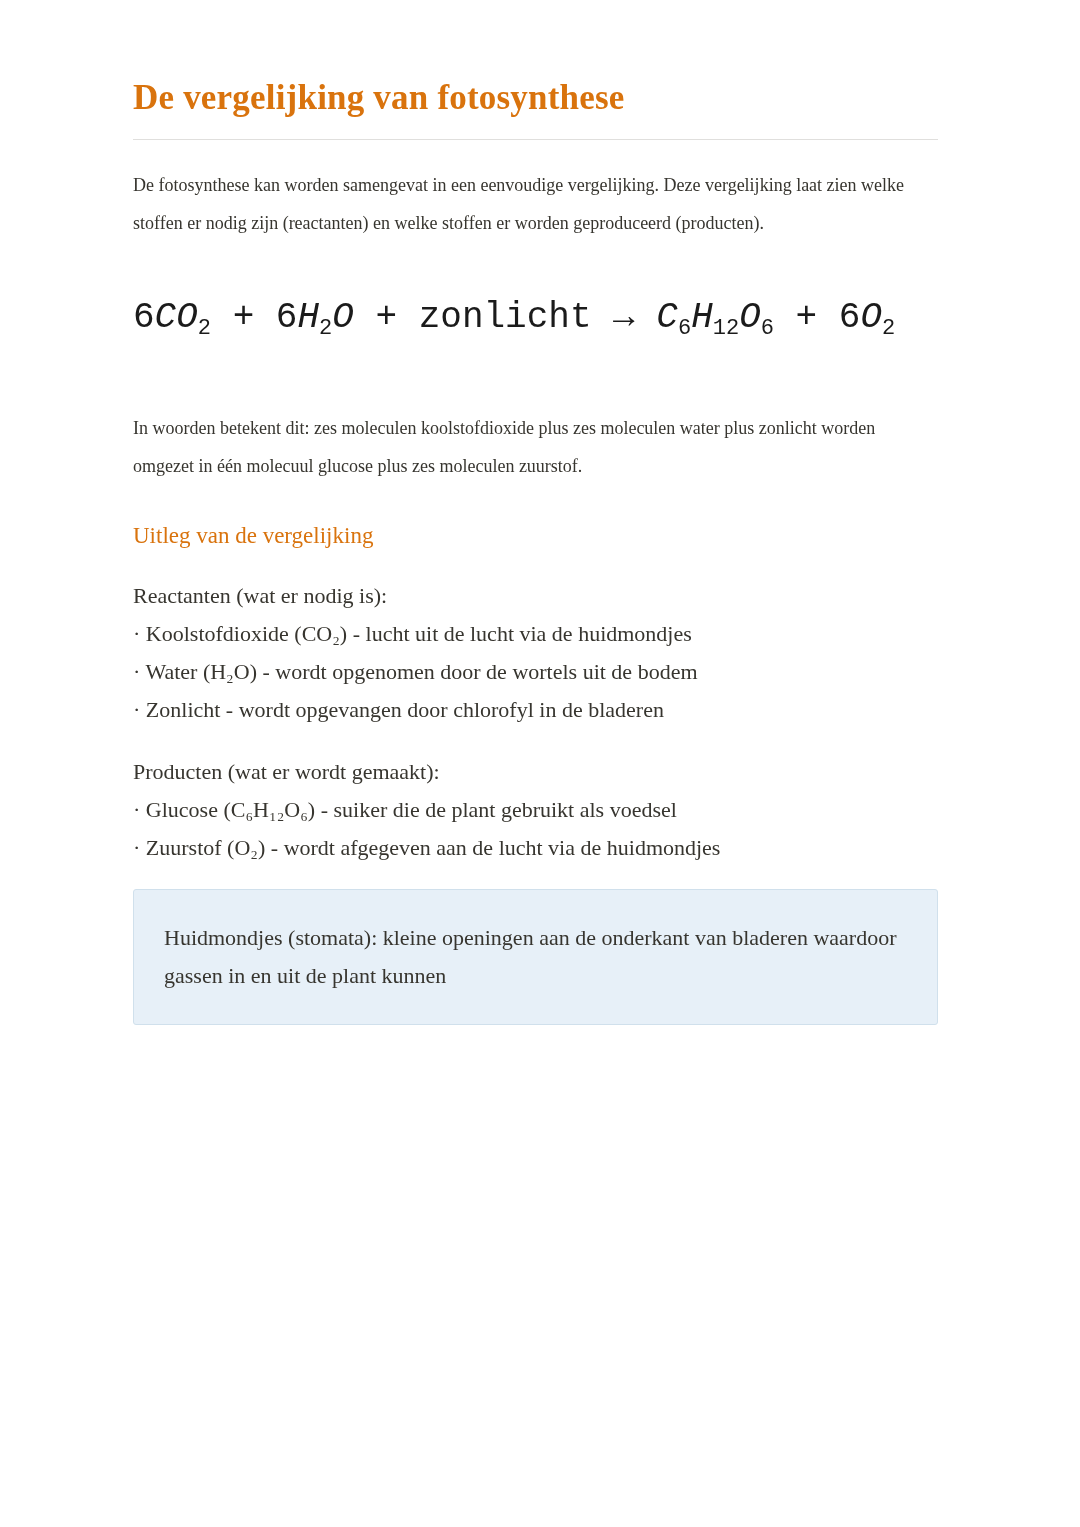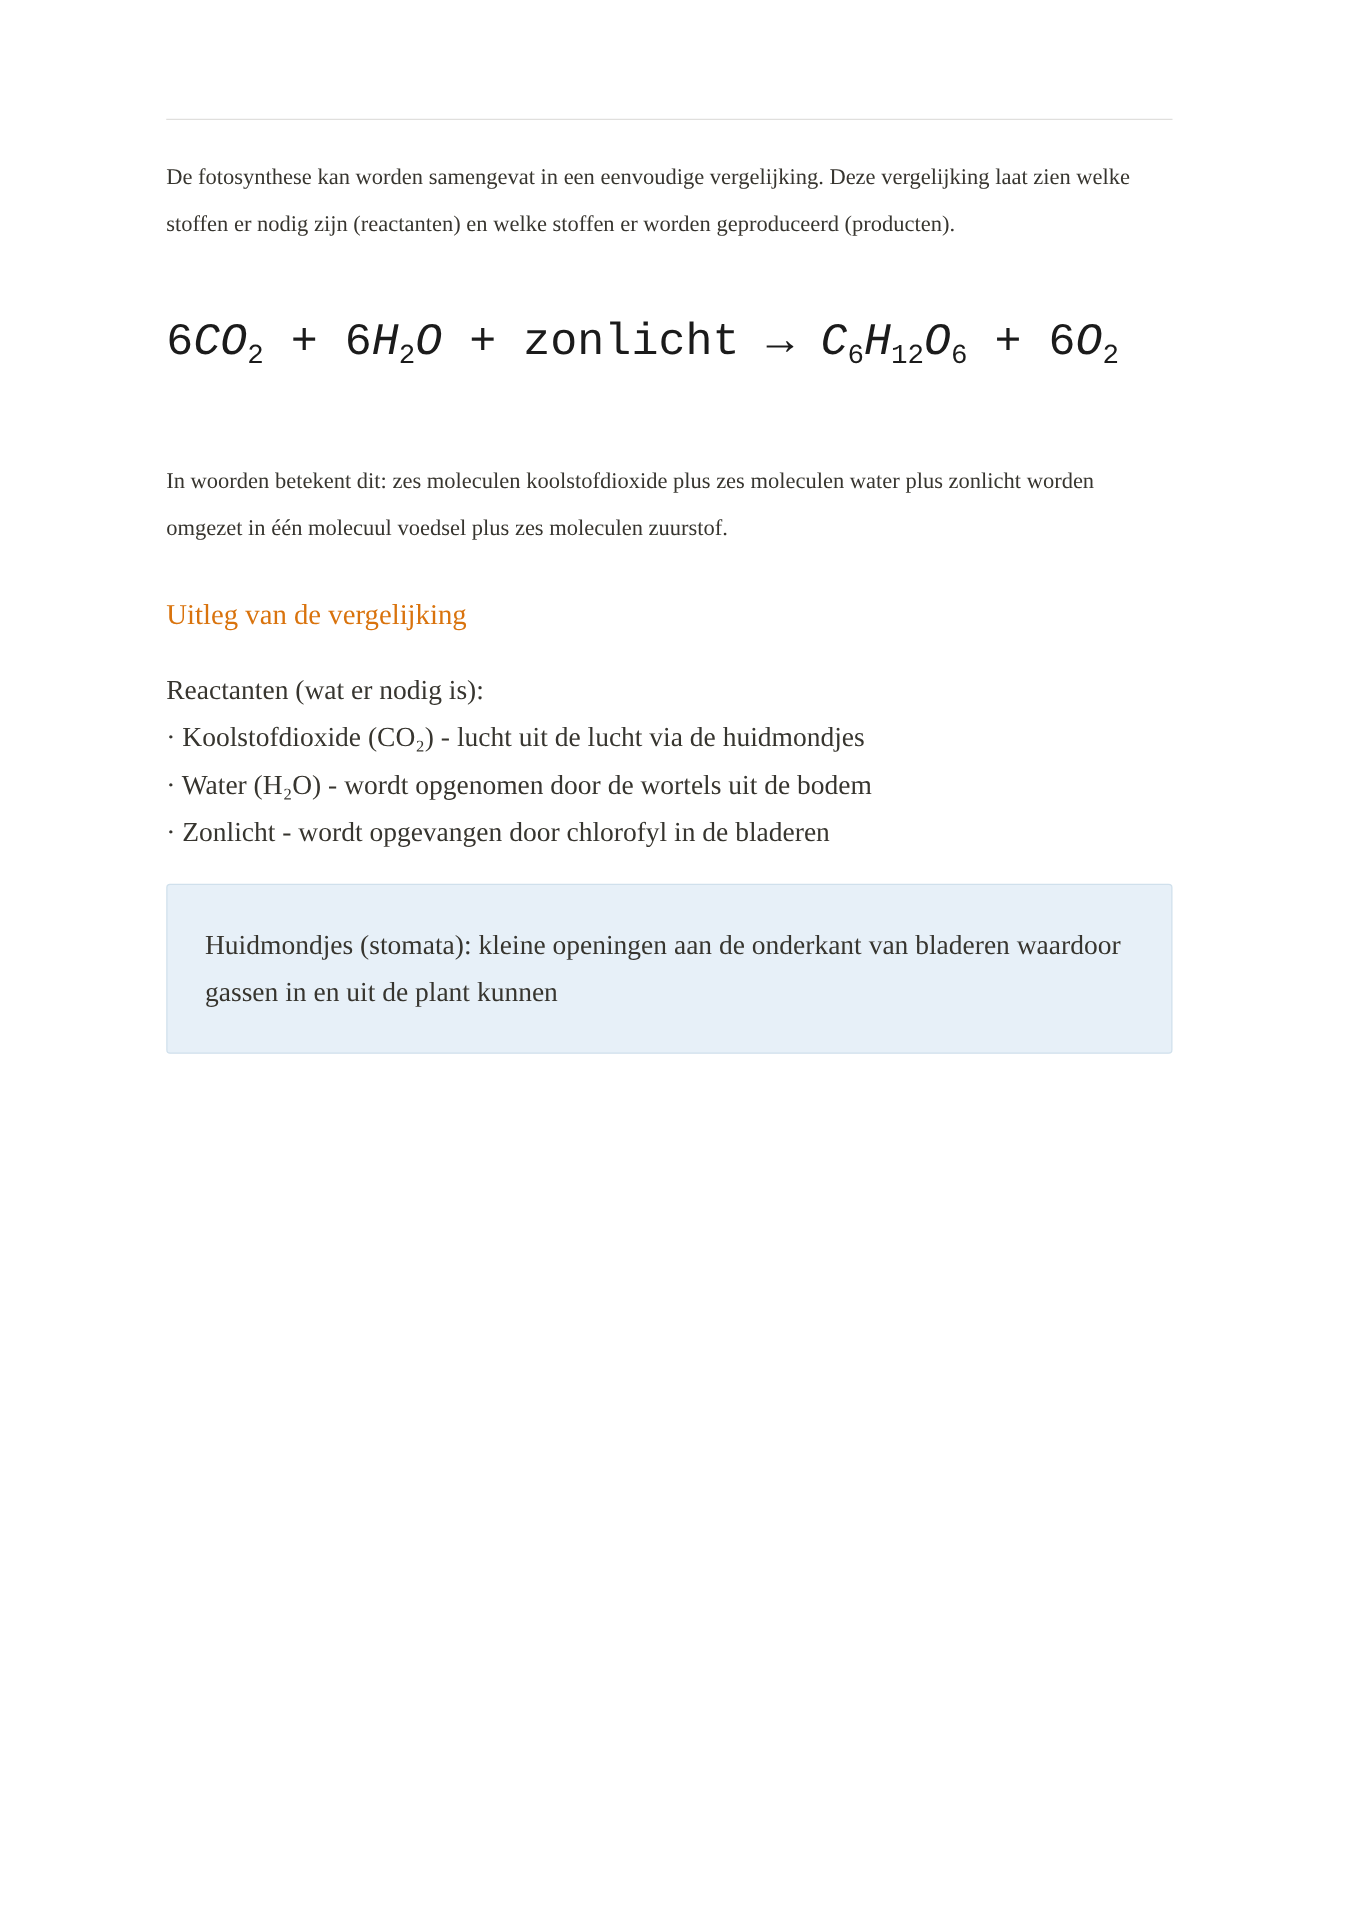--- a/index.html
+++ b/index.html
@@ -82,38 +82,46 @@
     margin: 0;
     font-size: 22px;
     line-height: 38px;
   }
 </style>
 </head>
 <body>
 
 <main class="page">
 
+  <h1 class="title">De vergelijking van fotosynthese</h1>
 
   <hr class="divider">
 
   <p class="body-text">De fotosynthese kan worden samengevat in een eenvoudige vergelijking. Deze vergelijking laat zien welke stoffen er nodig zijn (reactanten) en welke stoffen er worden geproduceerd (producten).</p>
 
   <div class="equation"><span class="eq-n">6</span><span class="eq-i">CO</span><span class="eq-sub">2</span><span class="eq-n"> + </span><span class="eq-n">6</span><span class="eq-i">H</span><span class="eq-sub">2</span><span class="eq-i">O</span><span class="eq-n"> + </span><span class="eq-n">zonlicht</span><span class="eq-n"> → </span><span class="eq-i">C</span><span class="eq-sub">6</span><span class="eq-i">H</span><span class="eq-sub">12</span><span class="eq-i">O</span><span class="eq-sub">6</span><span class="eq-n"> + </span><span class="eq-n">6</span><span class="eq-i">O</span><span class="eq-sub">2</span></div>
 
-  <p class="body-text after-equation">In woorden betekent dit: zes moleculen koolstofdioxide plus zes moleculen water plus zonlicht worden omgezet in één molecuul voedsel plus zes moleculen zuurstof.</p>
+  <p class="body-text after-equation">In woorden betekent dit: zes moleculen koolstofdioxide plus zes moleculen water plus zonlicht worden omgezet in één molecuul glucose plus zes moleculen zuurstof.</p>
 
   <h3 class="subheading">Uitleg van de vergelijking</h3>
 
   <div class="group first-group">
     <div class="line">Reactanten (wat er nodig is):</div>
     <div>
         <div class="line">· Koolstofdioxide (CO₂) - lucht uit de lucht via de huidmondjes</div>
         <div class="line">· Water (H₂O) - wordt opgenomen door de wortels uit de bodem</div>
         <div class="line">· Zonlicht - wordt opgevangen door chlorofyl in de bladeren</div>
       </div>
   </div>
 
+  <div class="group">
+    <div class="line">Producten (wat er wordt gemaakt):</div>
+    <div>
+        <div class="line">· Glucose (C₆H₁₂O₆) - suiker die de plant gebruikt als voedsel</div>
+        <div class="line">· Zuurstof (O₂) - wordt afgegeven aan de lucht via de huidmondjes</div>
+      </div>
+  </div>
 
   <aside class="callout">
     <p class="callout-text">Huidmondjes (stomata): kleine openingen aan de onderkant van bladeren waardoor gassen in en uit de plant kunnen</p>
   </aside>
 
 </main>
 
 </body></html>

